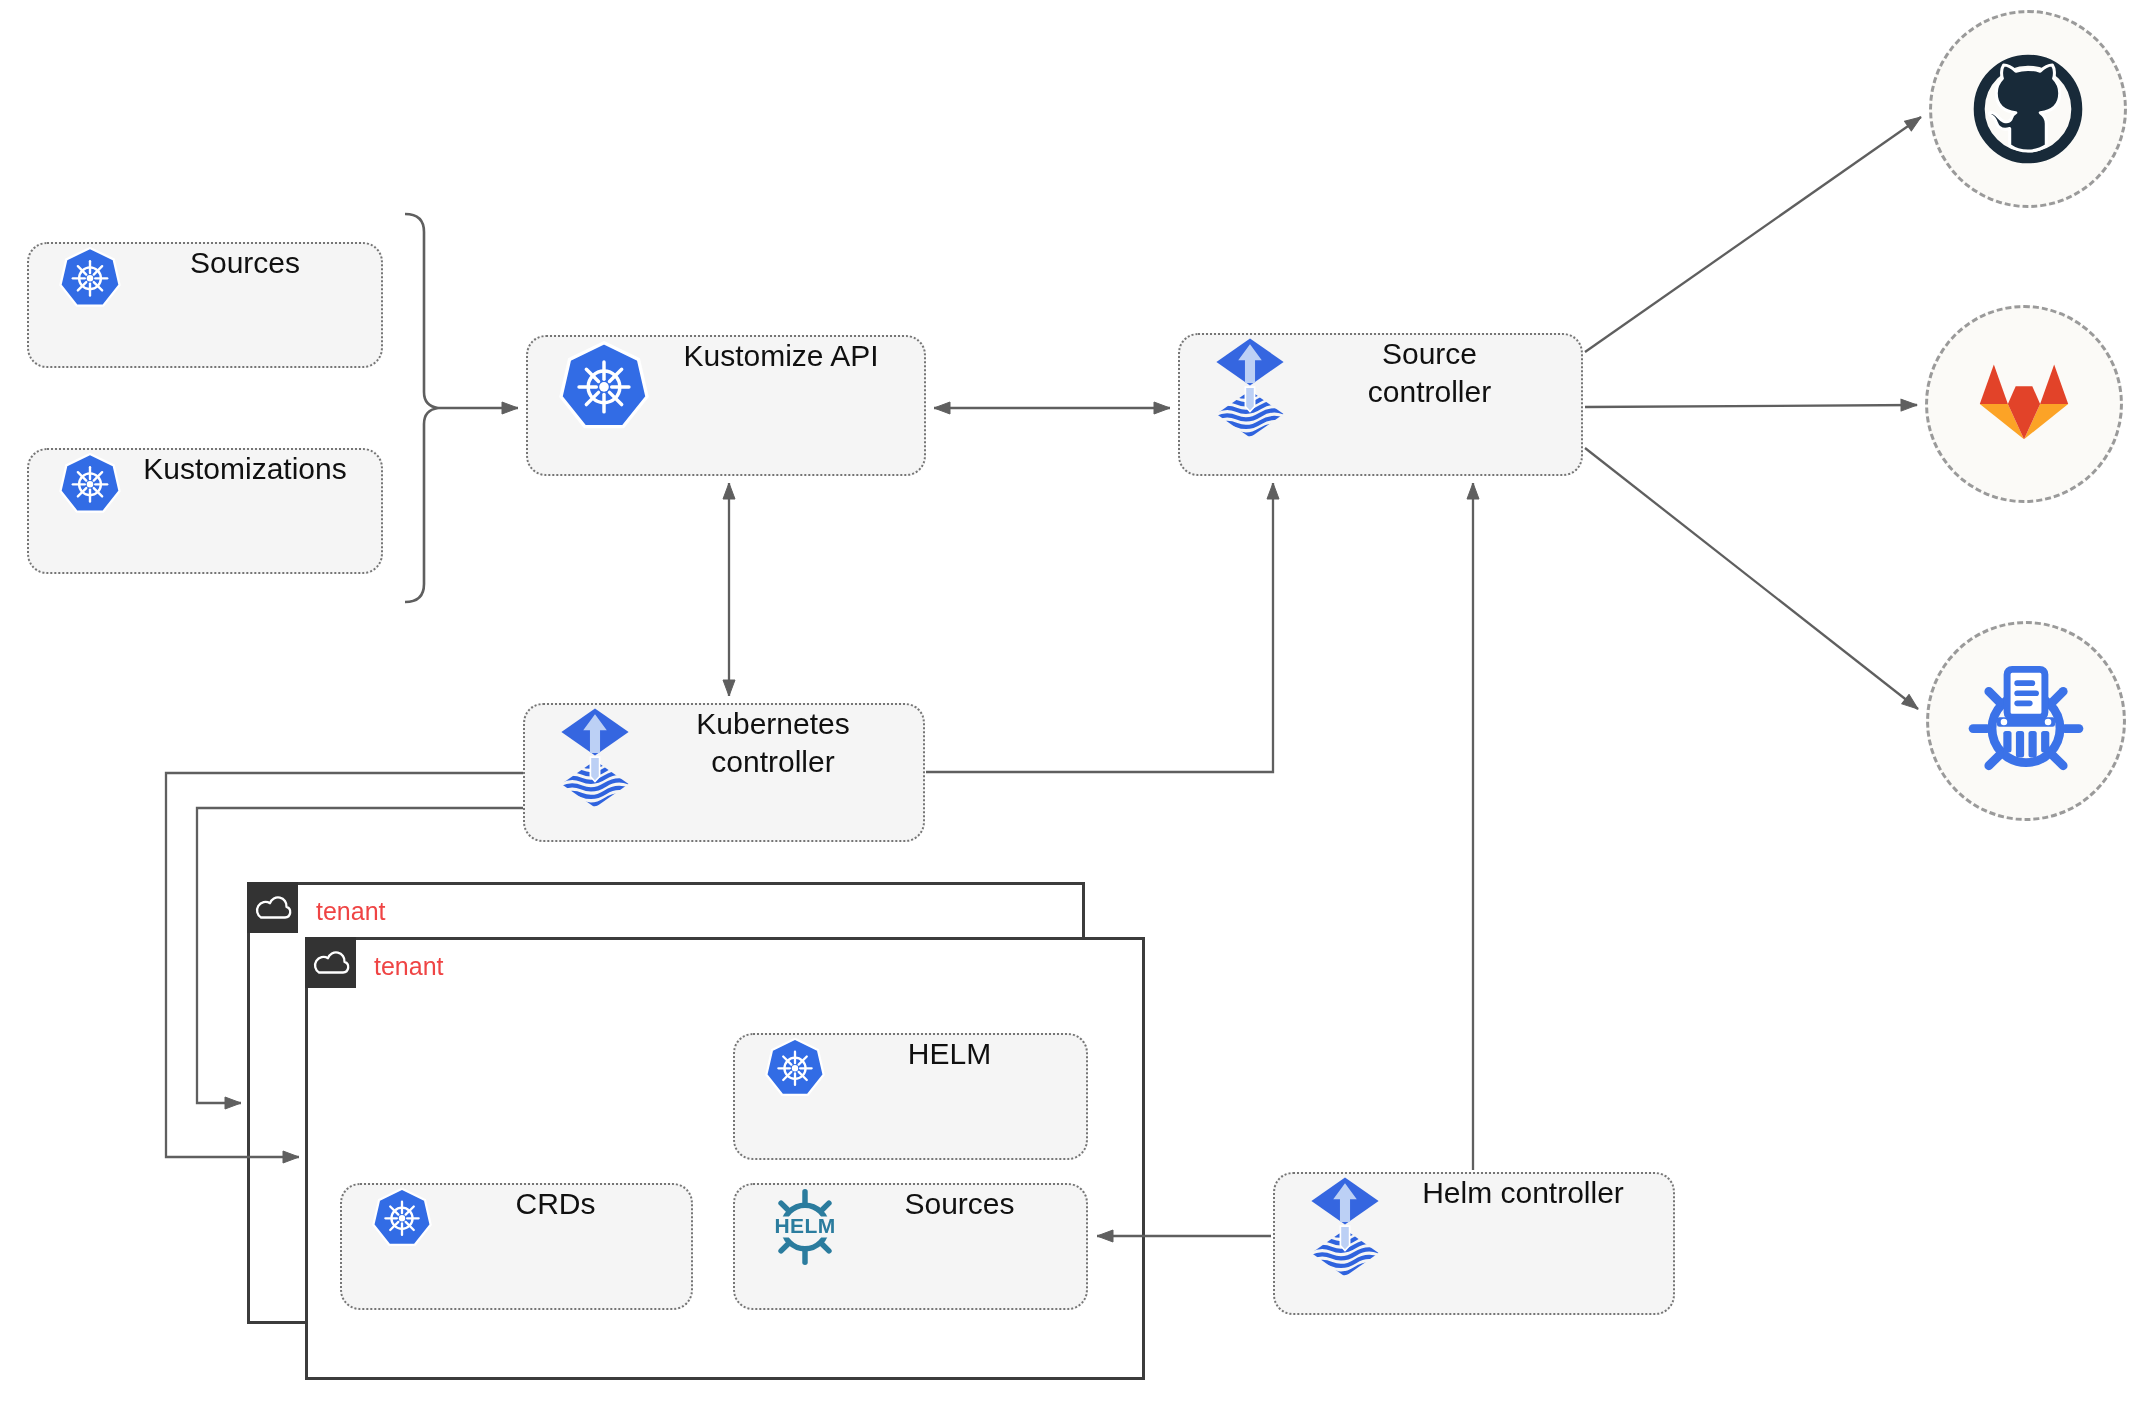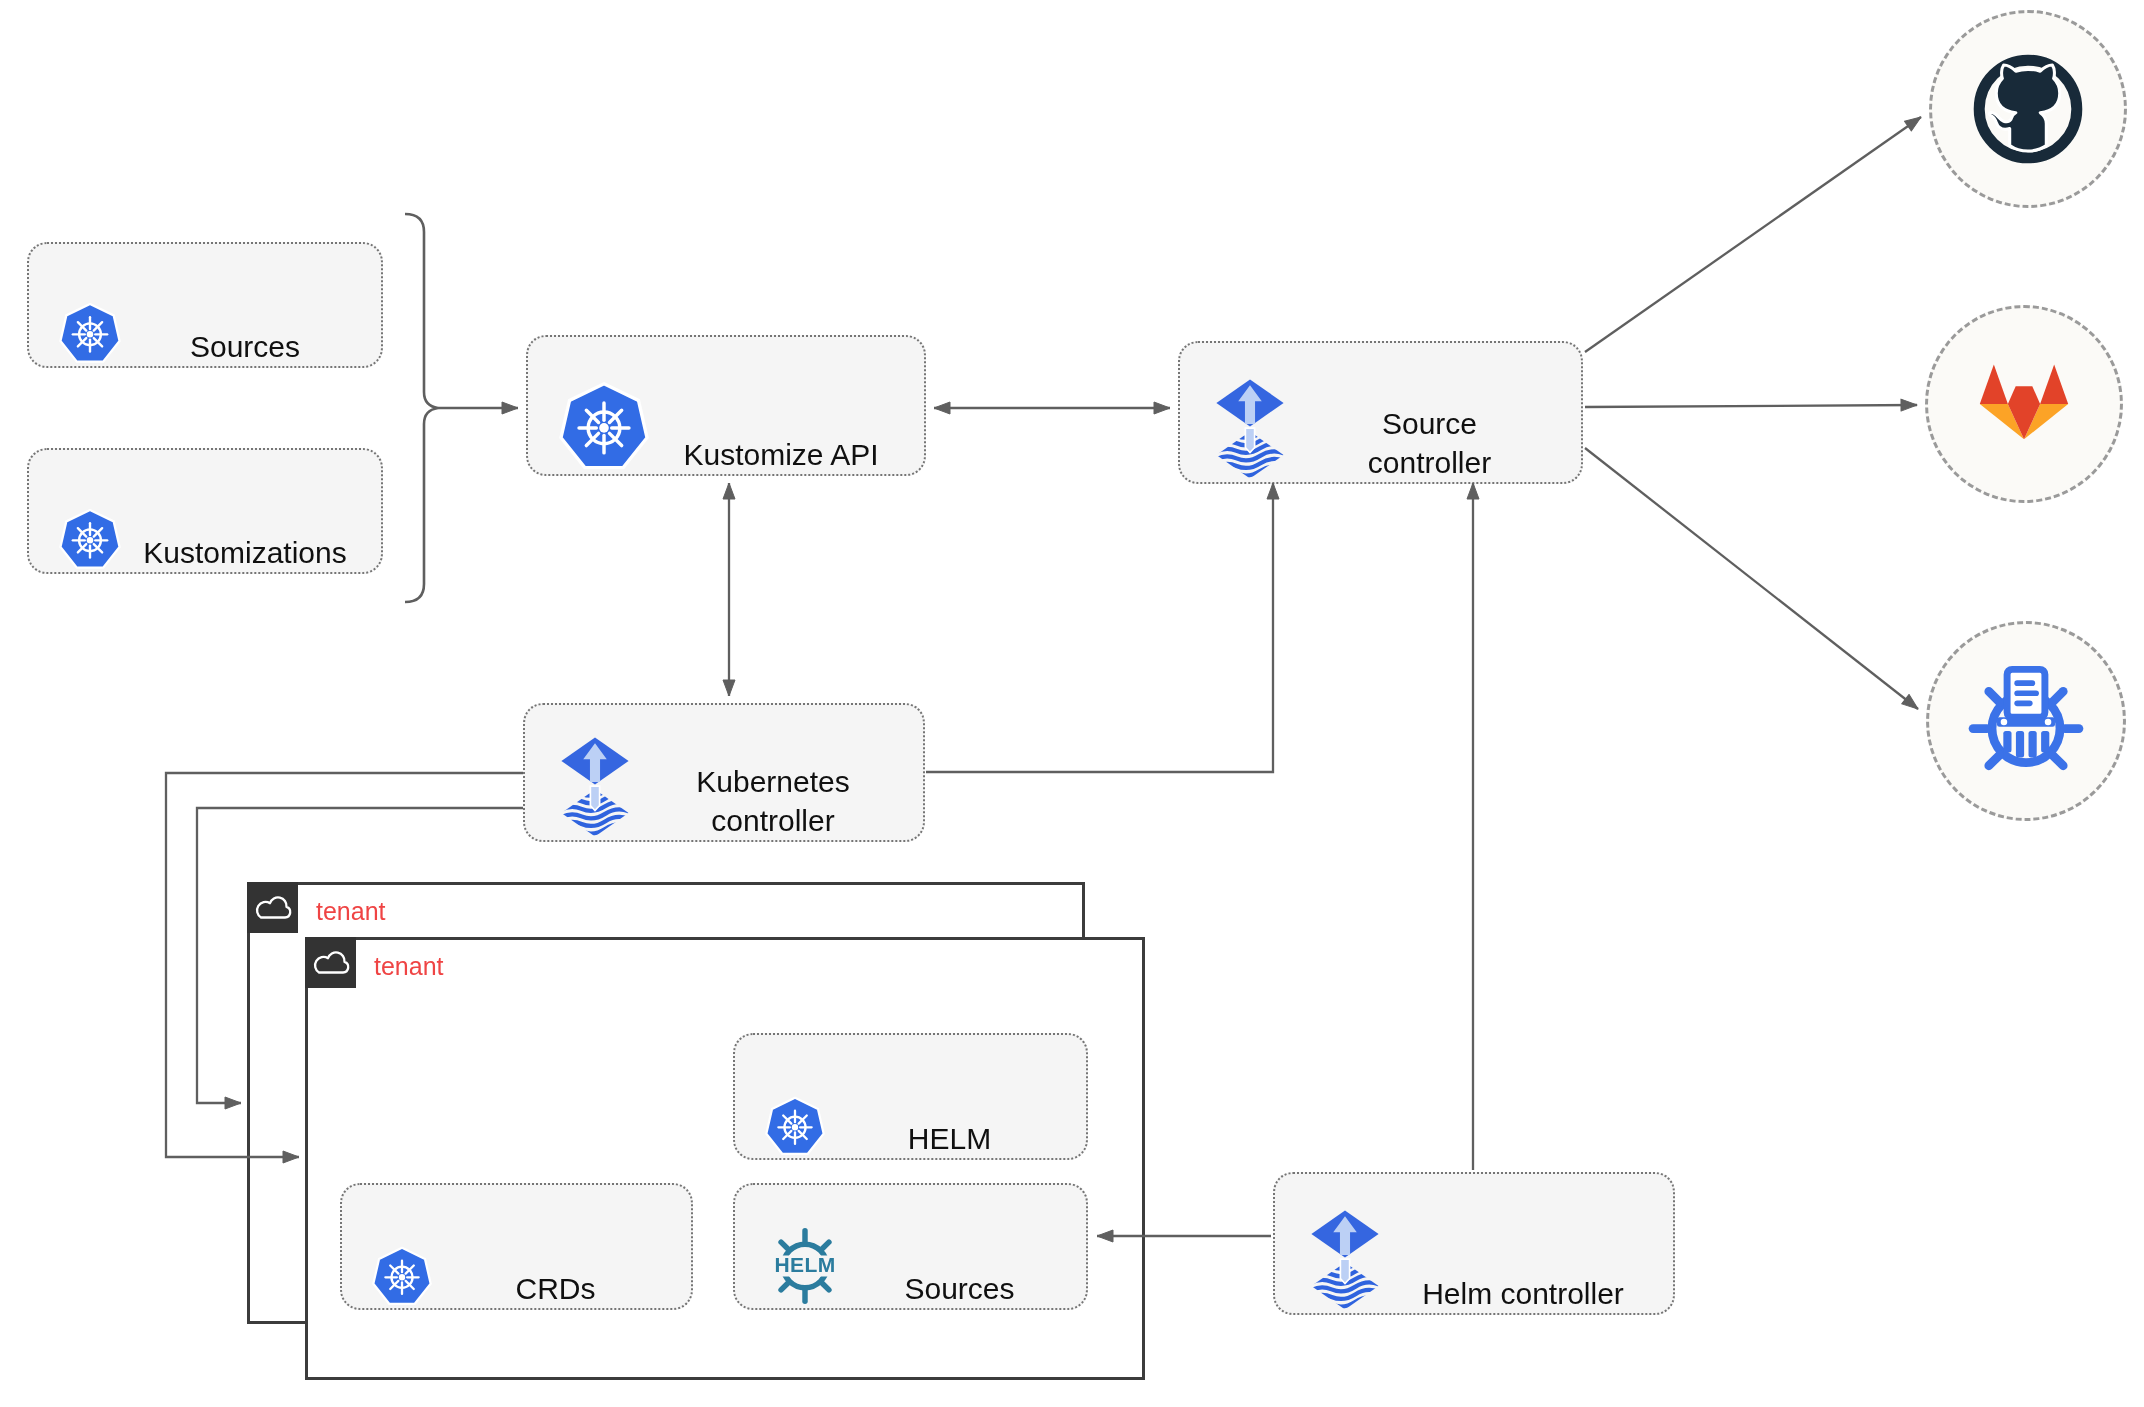--- a/index.html
+++ b/index.html
@@ -1,21 +1,21 @@
 <!DOCTYPE html>
 <html><head>
 <meta charset="utf-8">
 <style>
   html,body{margin:0;padding:0;background:#ffffff;}
   body{width:2144px;height:1407px;position:relative;font-family:"Liberation Sans",sans-serif;}
   .canvas{position:absolute;left:0;top:0;width:2144px;height:1407px;background:#fff;overflow:hidden;}
 
   
   .node{position:absolute;background:#F5F5F5;border:2px dotted #757575;border-radius:20px;
-        display:flex;align-items:flex-end;box-sizing:border-box;padding:0 14px 0 28px;}
+        display:flex;align-items:flex-start;box-sizing:border-box;padding:0 14px 0 28px;}
   .node .icon{flex:none;display:flex;align-items:center;justify-content:center;}
   .node .label{flex:1;text-align:center;font-size:30px;color:#101010;line-height:1.28;}
   .node .label.narrow{display:flex;justify-content:center;}
   .node .label.narrow span{display:inline-block;max-width:215px;}
 
   
   .tenant{position:absolute;background:#ffffff;border:3px solid #3c3c3c;box-sizing:border-box;}
   .tenant .corner{position:absolute;left:-3px;top:-3px;width:51px;height:51px;background:#333333;
                   display:flex;align-items:center;justify-content:center;}
   .tenant .tlabel{position:absolute;left:66px;top:12px;font-size:25px;color:#ef4444;}
@@ -112,21 +112,21 @@
 
   <div class="node" style="left:526px;top:335px;width:400px;height:141px">
     <span class="icon">
       <svg width="96" height="96" viewBox="0 0 100 100">
           <use href="#k8s"></use>
         </svg>
       </span>
     <span class="label">Kustomize API</span>
   </div>
 
-  <div class="node" style="left:1178px;top:341px;width:405px;height:143px">
+  <div class="node" style="left:1178px;top:333px;width:405px;height:143px">
     <span class="icon">
       <svg width="84" height="106" viewBox="0 0 100 126">
           <use href="#flux"></use>
         </svg>
       </span>
     <span class="label narrow">
       <span>Source controller</span>
       </span>
   </div>
 

